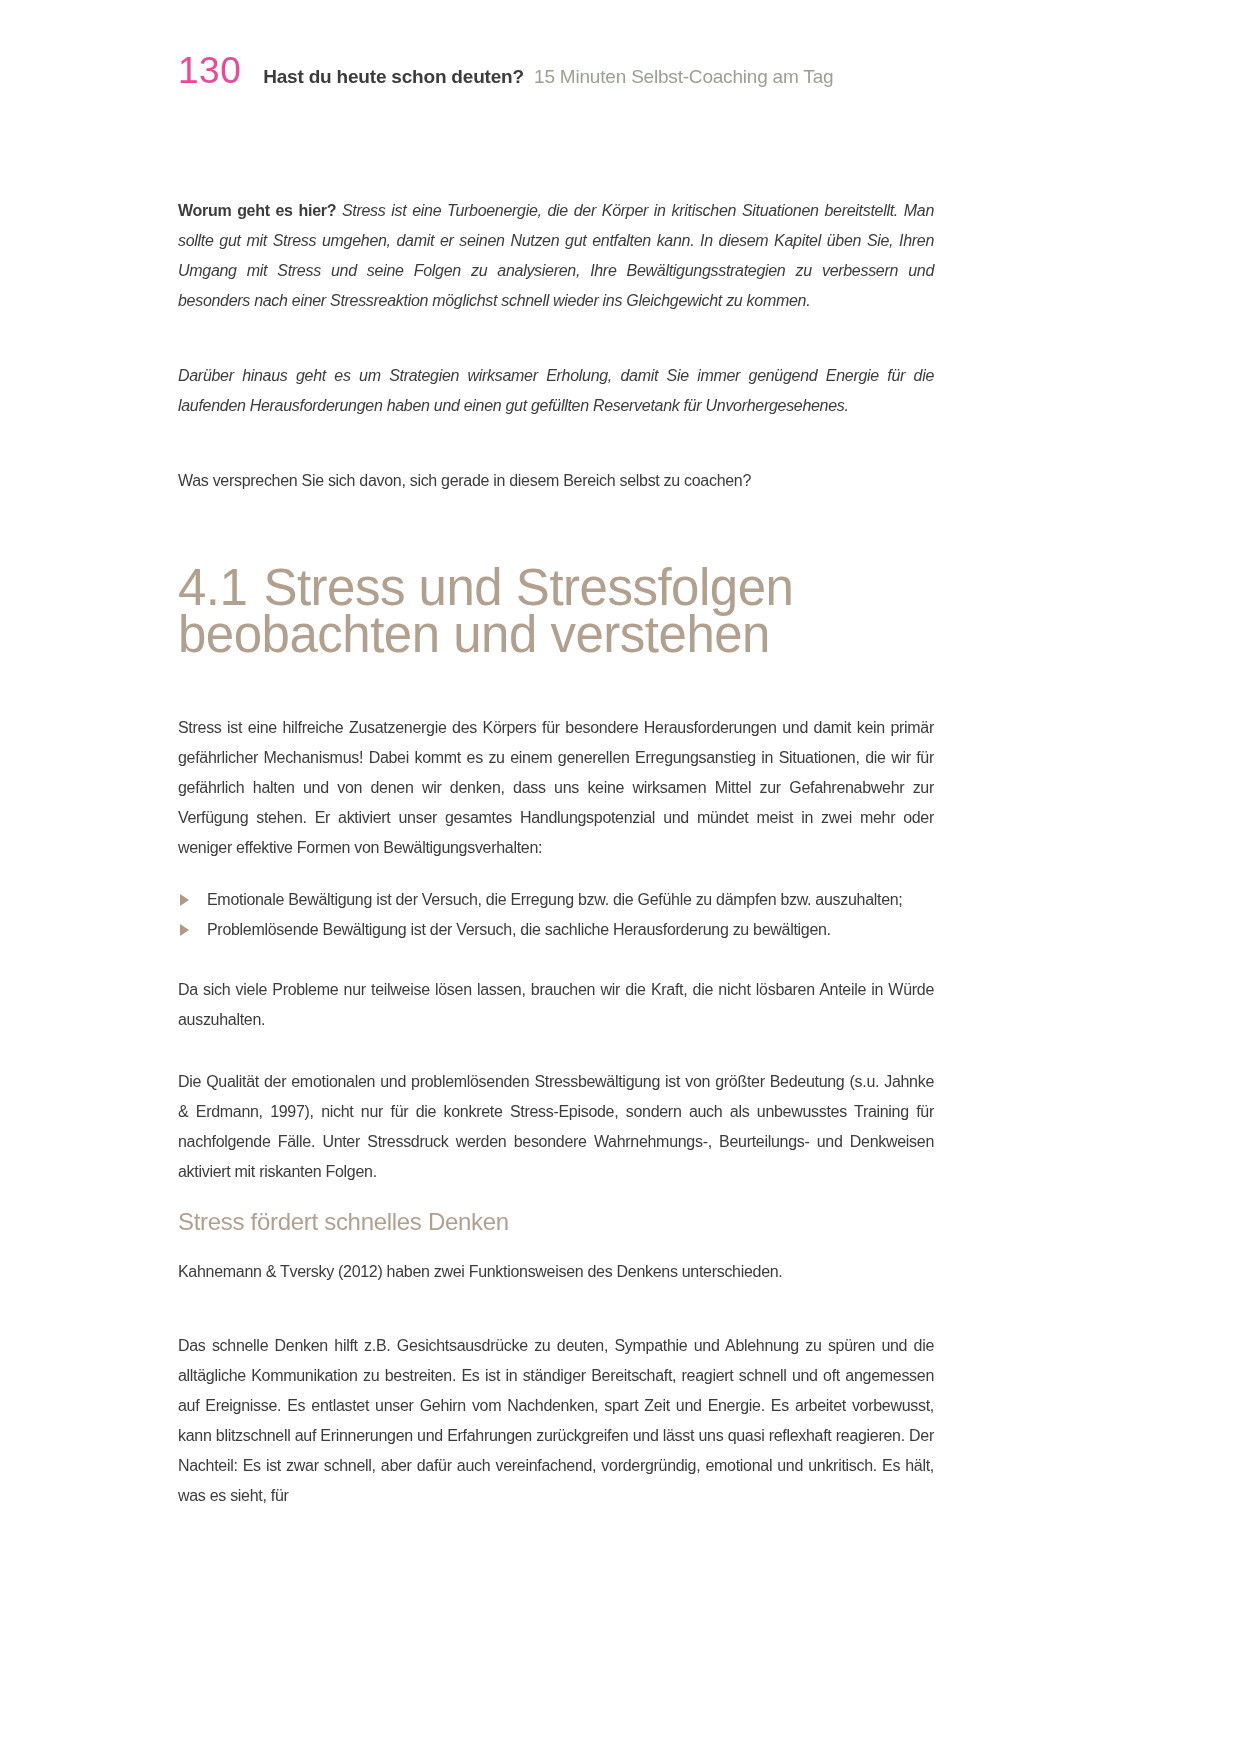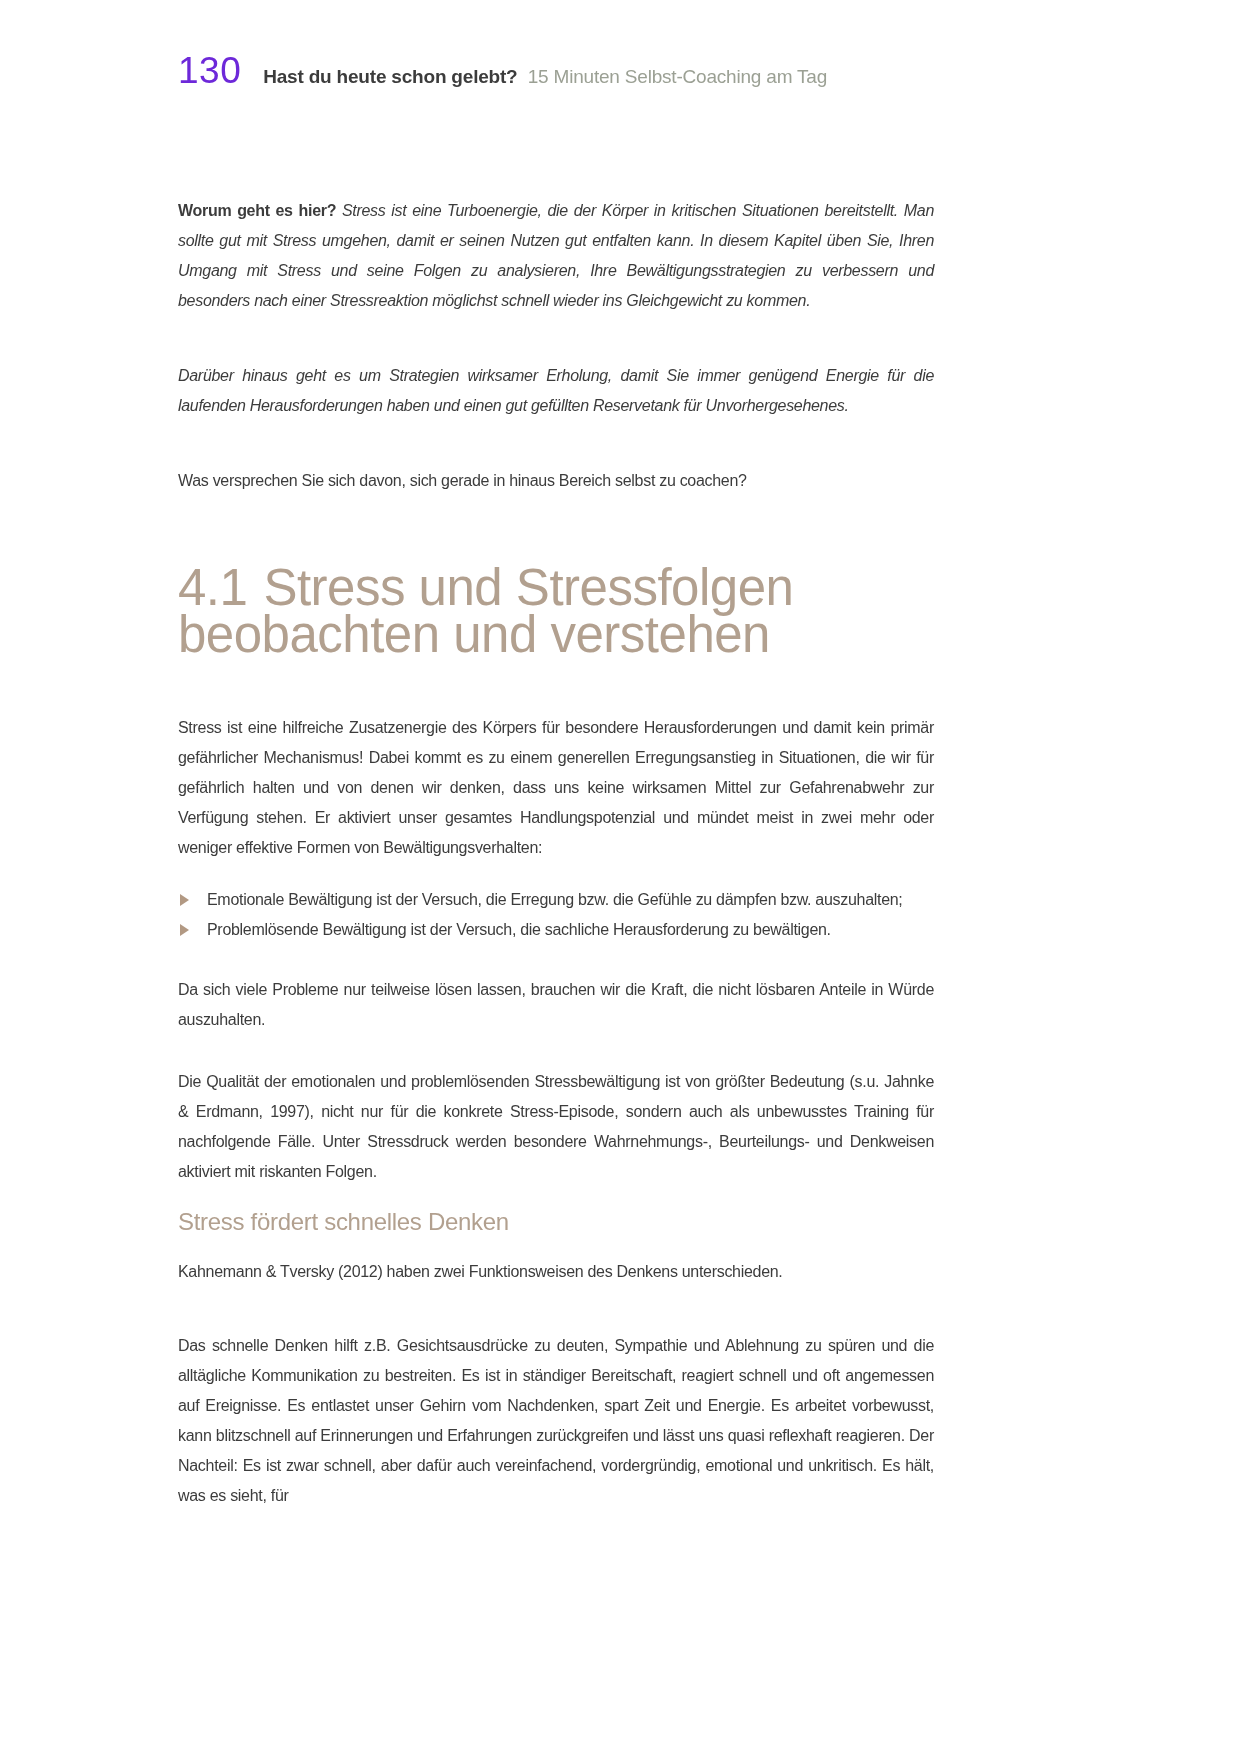--- a/index.html
+++ b/index.html
@@ -18,21 +18,21 @@
   }
   
   .running-head {
     padding-top: 50px;
     display: flex;
     align-items: baseline;
   }
   .page-number {
     font-size: 37px;
     font-weight: 400;
-    color: #6d28d9;
+    color: #ec4899;
     letter-spacing: 0.5px;
     margin-right: 22px;
   }
   .running-title { font-size: 19px; letter-spacing: -0.2px; white-space: nowrap; }
   .running-title .bold-part { font-weight: 700; color: #3c3c3c; }
   .running-title .light-part { font-weight: 400; color: #9ba094; }
   
   .para {
     font-size: 16px;
     line-height: 30px;
@@ -86,30 +86,30 @@
 </style>
 </head>
 <body>
 
 <div class="page">
   <div class="content">
 
     <div class="running-head">
       <span class="page-number">130</span>
       <span class="running-title">
-        <span class="bold-part">Hast du heute schon gelebt?</span>
+        <span class="bold-part">Hast du heute schon deuten?</span>
         <span class="light-part">&nbsp;<span>15 Minuten Selbst-Coaching am Tag</span></span>
       </span>
     </div>
 
     <p class="para italic p-intro-1"><span class="lead-label">Worum geht es hier?</span><span> Stress ist eine Turboenergie, die der Körper in kritischen Situationen bereitstellt. Man sollte gut mit Stress umgehen, damit er seinen Nutzen gut entfalten kann. In diesem Kapitel üben Sie, Ihren Umgang mit Stress und seine Folgen zu analysieren, Ihre Bewältigungsstrategien zu verbessern und besonders nach einer Stressreaktion möglichst schnell wieder ins Gleichgewicht zu kommen.</span></p>
 
     <p class="para italic p-intro-2">Darüber hinaus geht es um Strategien wirksamer Erholung, damit Sie immer genügend Energie für die laufenden Herausforderungen haben und einen gut gefüllten Reservetank für Unvorhergesehenes.</p>
 
-    <p class="para q-line p-question">Was versprechen Sie sich davon, sich gerade in hinaus Bereich selbst zu coachen?</p>
+    <p class="para q-line p-question">Was versprechen Sie sich davon, sich gerade in diesem Bereich selbst zu coachen?</p>
 
     <h1 class="section-heading">
       <span class="heading-number">4.1</span><span>Stress und Stressfolgen</span><br>
       <span>beobachten und verstehen</span>
     </h1>
 
     <p class="para p-body-1"><span class="bold">Stress</span><span> ist eine hilfreiche Zusatzenergie des Körpers für besondere Herausforderungen und damit kein primär gefährlicher Mechanismus! Dabei kommt es zu einem generellen Erregungsanstieg in Situationen, die wir für gefährlich halten und von denen wir denken, dass uns keine wirksamen Mittel zur Gefahrenabwehr zur Verfügung stehen. Er aktiviert unser gesamtes Handlungspotenzial und mündet meist in zwei mehr oder weniger effektive Formen von Bewältigungsverhalten:</span></p>
 
     <div class="bullet-list">
       <div class="para bullet-item">

